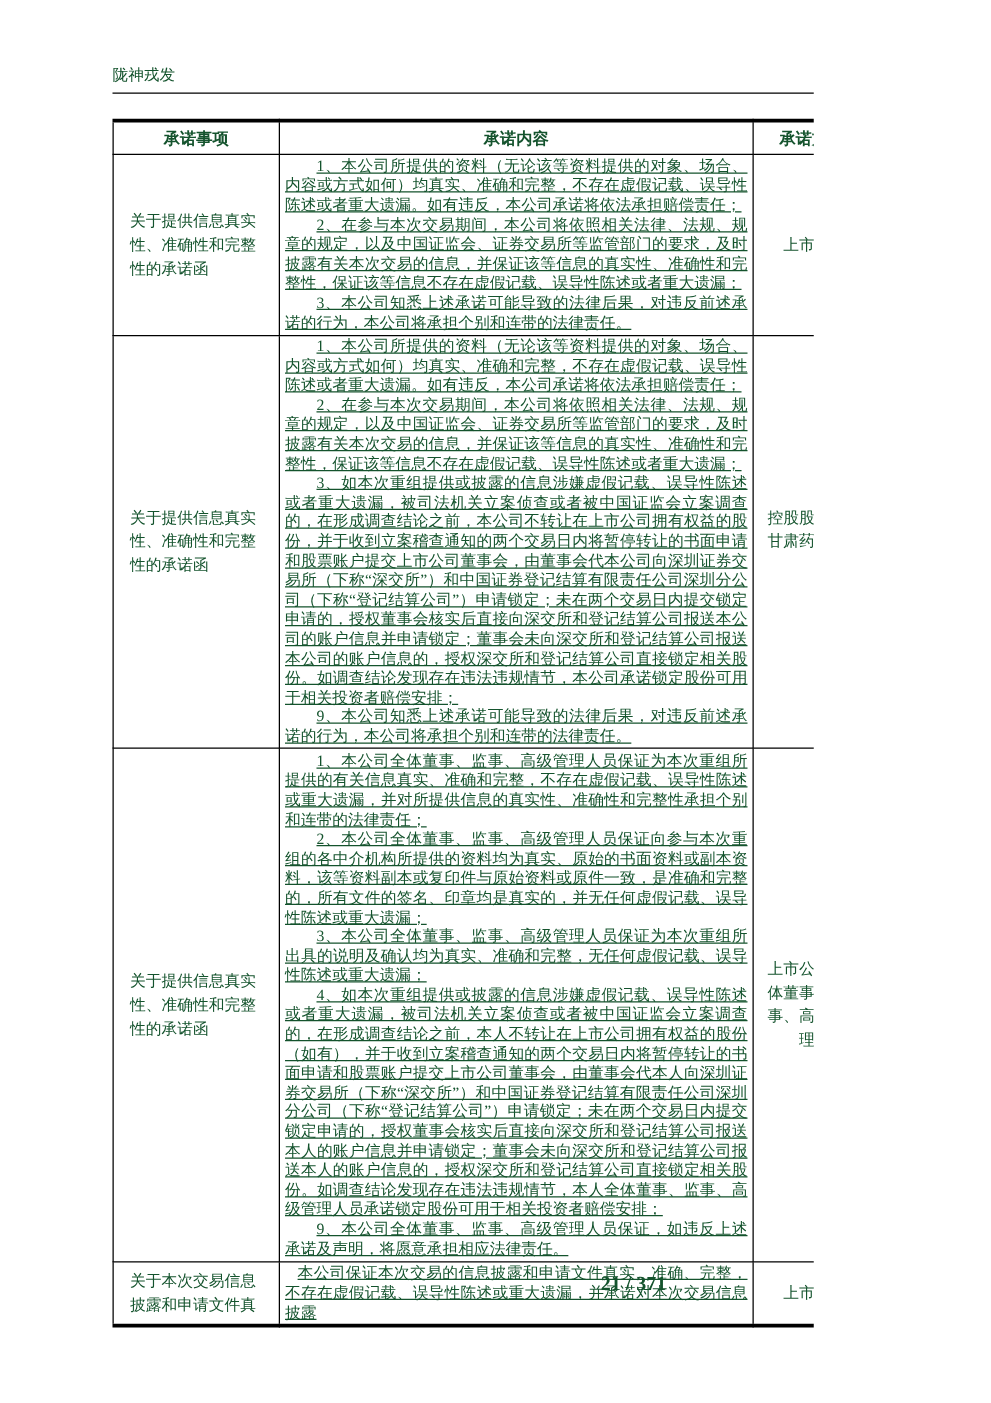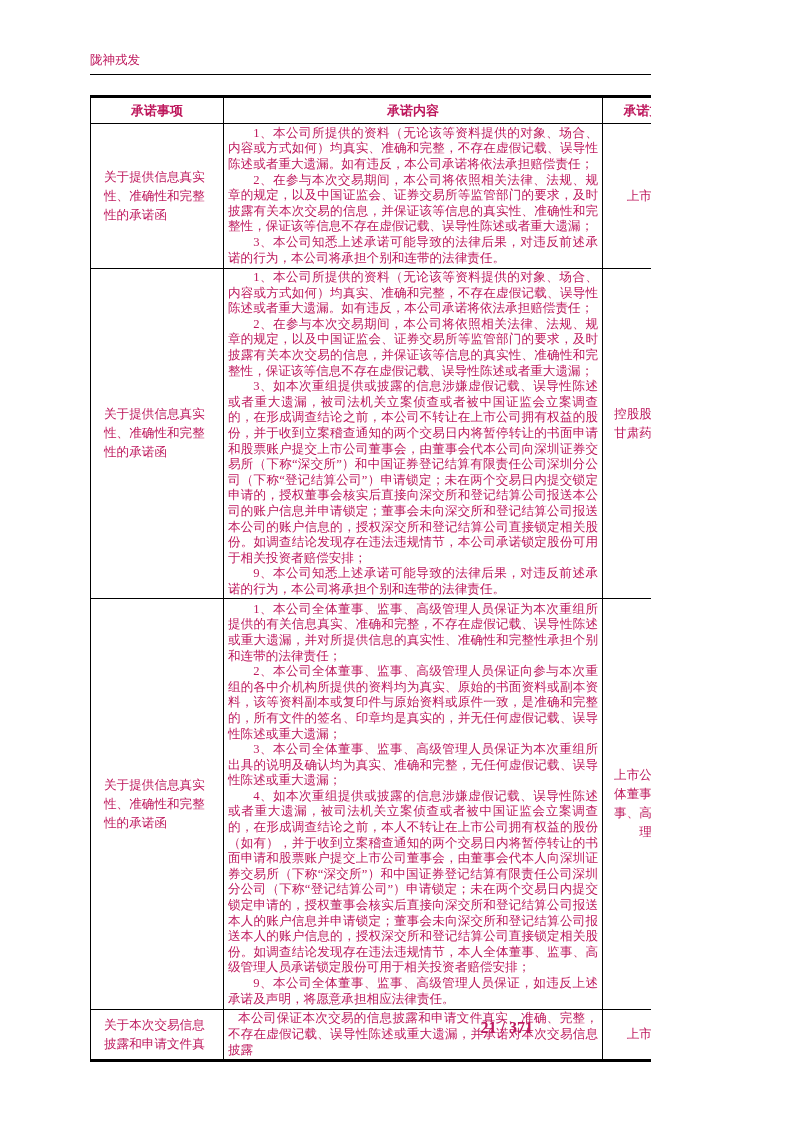--- a/index.html
+++ b/index.html
@@ -7,21 +7,21 @@
     padding: 0;
     background: #ffffff;
   }
   .page {
     position: relative;
     width: 651px;
     height: 1122px;
     background: #ffffff;
     overflow: hidden;
     font-family: "Liberation Serif", "DejaVu Serif", serif;
-    color: #be185d;
+    color: #14532d;
   }
   
   .doc-header {
     position: absolute;
     left: 90px;
     width: 613px;
     top: 52px;
     display: flex;
     justify-content: space-between;
     align-items: flex-end;
@@ -69,20 +69,21 @@
   td.content-cell {
     vertical-align: middle;
     padding: 1px 4px;
   }
   td.content-cell p {
     margin: 0;
     font-size: 12.6px;
     line-height: 15.6px;
     text-align: justify;
     text-indent: 2em;
+    text-decoration: underline;
   }
   td.party-cell {
     text-align: right;
     vertical-align: middle;
     font-size: 12.6px;
     line-height: 19px;
     padding: 2px 6px;
   }
   tr.row-0 td { height: 140px; }
   tr.row-1 td { height: 310px; }

